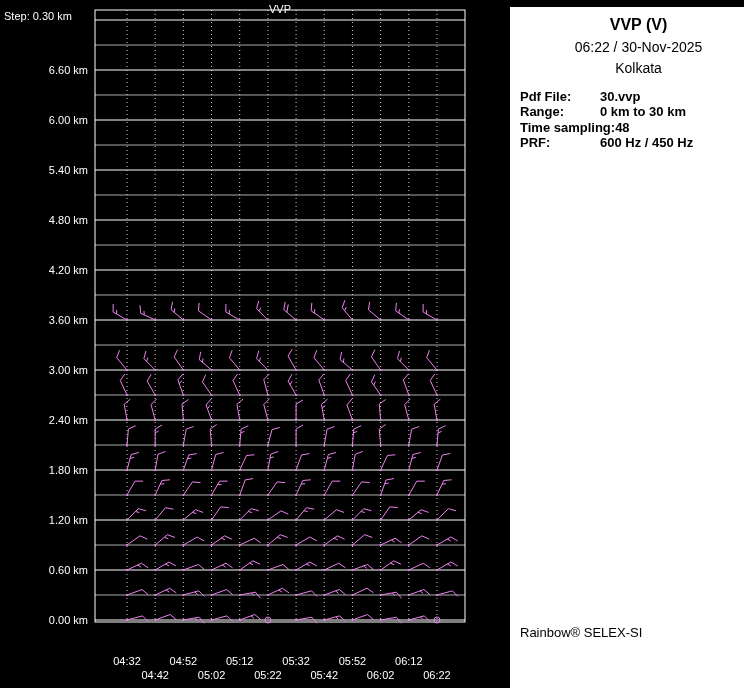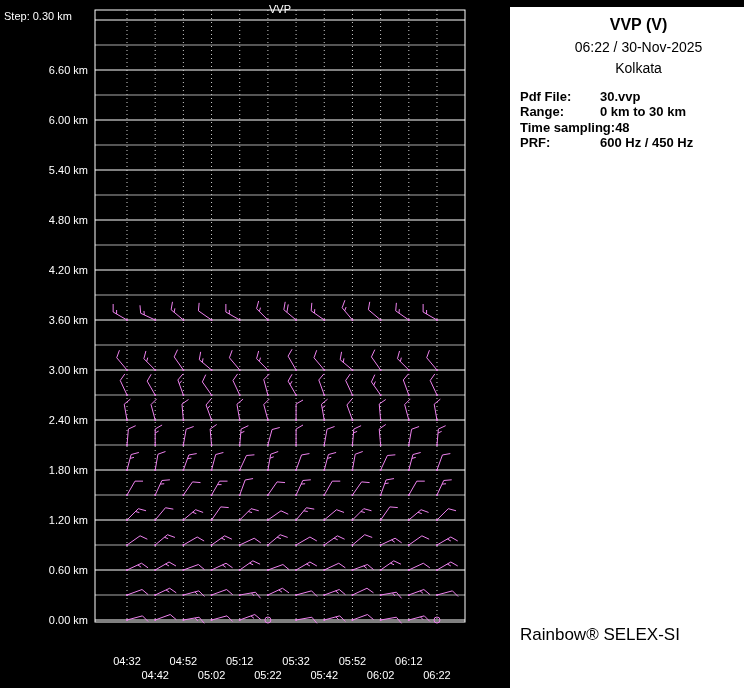--- a/index.html
+++ b/index.html
@@ -9,21 +9,21 @@
     font-family:"Liberation Sans",sans-serif;
   }
   .chart-panel{position:absolute;left:0;top:0;width:510px;height:581px;background:#000;}
   .info-panel{position:absolute;left:510px;top:7px;width:257px;height:688px;background:#ffffff;color:#000;}
   .panel-title{text-align:center;font-size:16px;font-weight:bold;margin-top:9px;}
   .panel-datetime{text-align:center;font-size:14px;margin-top:5px;}
   .panel-site{text-align:center;font-size:14px;margin-top:5px;}
   .fields{margin:13px 0 0 10px;font-size:13px;}
   .field-row{white-space:nowrap;line-height:15.4px;font-weight:bold;}
   .flabel{display:inline-block;min-width:80px;}
-  .footer{position:absolute;left:10px;top:618px;font-size:17px;}
+  .footer{position:absolute;left:10px;top:618px;font-size:13px;}
   svg text{font-family:"Liberation Sans",sans-serif;}
   .axis-text{font-size:11px;fill:#ffffff;}
 </style>
 </head>
 <body>
 
 <div class="chart-panel" style="background: rgb(0, 0, 0);">
   <svg width="510" height="688" viewBox="0 0 510 688">
     <text class="axis-text" x="4" y="20">Step: 0.30 km</text>
     <text class="axis-text" x="280" y="13" text-anchor="middle">VVP</text>

